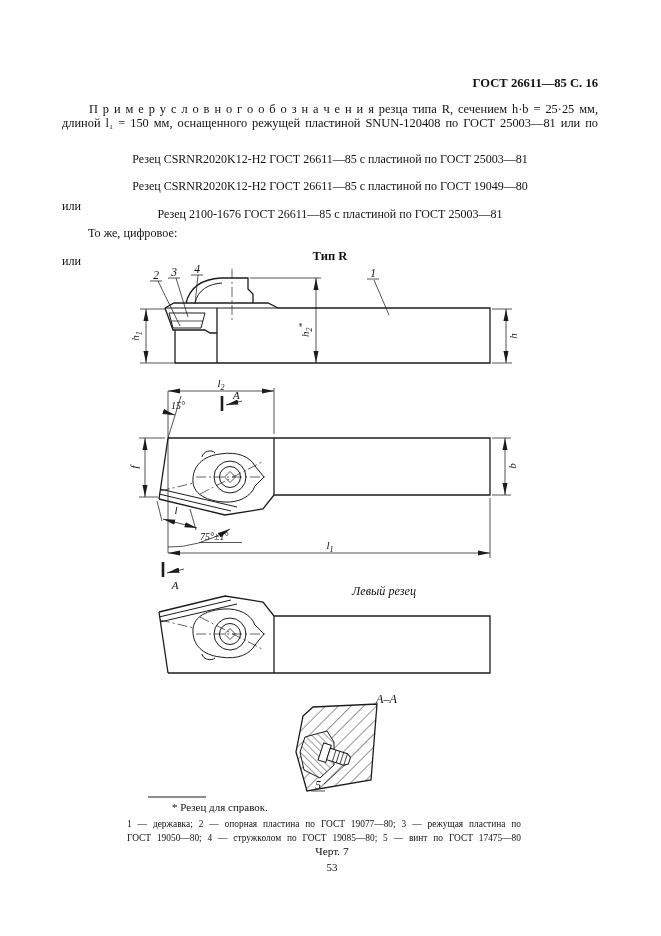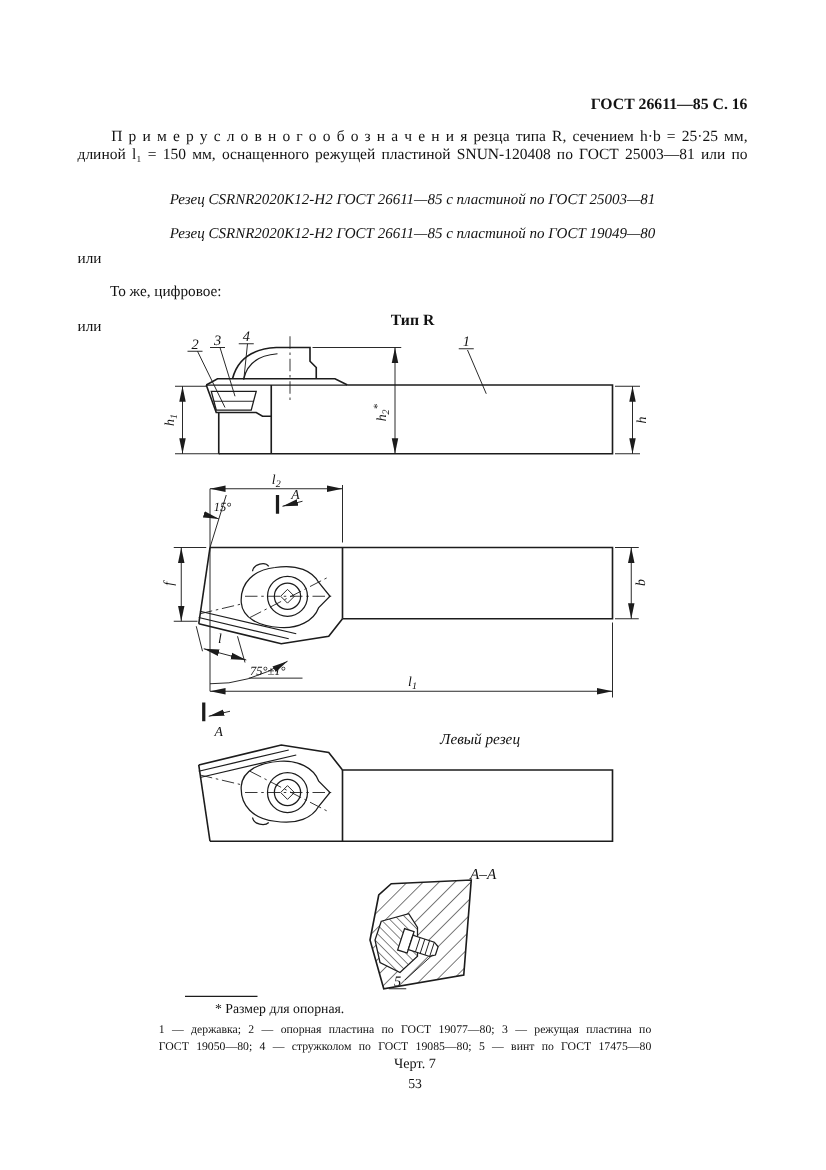--- a/index.html
+++ b/index.html
@@ -2,21 +2,21 @@
 <html><head>
 <meta charset="utf-8">
 <style>
   html,body{margin:0;padding:0;background:#e8e8e8;}
   .page{position:relative;width:661px;height:936px;background:#ffffff;
         font-family:"Liberation Serif","DejaVu Serif",serif;color:#121212;overflow:hidden;}
   .abs{position:absolute;}
   .hdr{font-weight:bold;font-size:12.6px;text-align:right;}
   .body-line{font-size:12.4px;line-height:14px;width:536px;}
   .just{text-align:justify;text-align-last:justify;}
-  .desig{font-style:italic;font-size:12px;width:536px;text-align:center;}
+  .desig{font-size:12px;width:536px;text-align:center;}
   .plain{font-size:12.2px;margin-top:33px;}
   .type-title{font-weight:bold;font-size:12.6px;width:536px;text-align:center;}
   .fig-label{font-style:italic;font-size:12.2px;text-align:right;}
   .refnote{font-size:11px;}
   .legend{font-size:9.4px;width:394px;text-align:justify;text-align-last:justify;}
   .caption{font-size:11.4px;width:540px;text-align:center;}
   .pageno{font-size:11px;width:540px;text-align:center;}
   
   .ol{fill:none;stroke:#1c1c1c;stroke-width:1.3;}
   .ml{fill:none;stroke:#1c1c1c;stroke-width:1;}
@@ -183,28 +183,29 @@
 
   <div class="abs hdr" style="left:62px;top:76px;width:536px">ГОСТ 26611—85 С. 16</div>
 
   <div class="abs body-line just" style="left:62px;top:102px;padding-left:27px;width:509px">П р и м е р   у с л о в н о г о   о б о з н а ч е н и я  резца   типа R, сечением  h·b = 25·25 мм,</div>
   <div class="abs body-line just" style="left:62px;top:116px">длиной  l₁ = 150 мм, оснащенного режущей пластиной SNUN-120408 по ГОСТ 25003—81 или по</div>
 
   <div class="abs desig" style="left:62px;top:152px">Резец CSRNR2020K12-H2 ГОСТ 26611—85 с пластиной по ГОСТ 25003—81</div>
   <div class="abs plain" style="left:62px;top:166px">или</div>
   <div class="abs desig" style="left:62px;top:179px">Резец CSRNR2020K12-H2 ГОСТ 26611—85 с пластиной по ГОСТ 19049—80</div>
   <div class="abs plain" style="left:88px;top:193px">То же, цифровое:</div>
+  <div class="abs desig" style="left:62px;top:207px">Резец 2100-1676 ГОСТ 26611—85 с пластиной по ГОСТ 25003—81</div>
   <div class="abs plain" style="left:62px;top:221px">или</div>
 
   <div class="abs type-title" style="left:62px;top:249px">Тип R</div>
 
   <div class="abs fig-label" style="left:276px;top:584px;width:140px">Левый резец</div>
 
   <div class="abs fig-label" style="left:297px;top:692px;width:100px">А–А</div>
 
-  <div class="abs refnote" style="left:172px;top:801px">* Размер для опорная.</div>
+  <div class="abs refnote" style="left:172px;top:801px">* Резец для справок.</div>
   <div class="abs legend" style="left:127px;top:819px">1 — державка; 2 — опорная пластина по ГОСТ 19077—80; 3 — режущая пластина по</div>
   <div class="abs legend" style="left:127px;top:833px">ГОСТ 19050—80; 4 — стружколом по ГОСТ 19085—80; 5 — винт по ГОСТ 17475—80</div>
 
   <div class="abs caption" style="left:62px;top:845px">Черт. 7</div>
   <div class="abs pageno" style="left:62px;top:861px">53</div>
 
 </div>
 
 </body></html>

